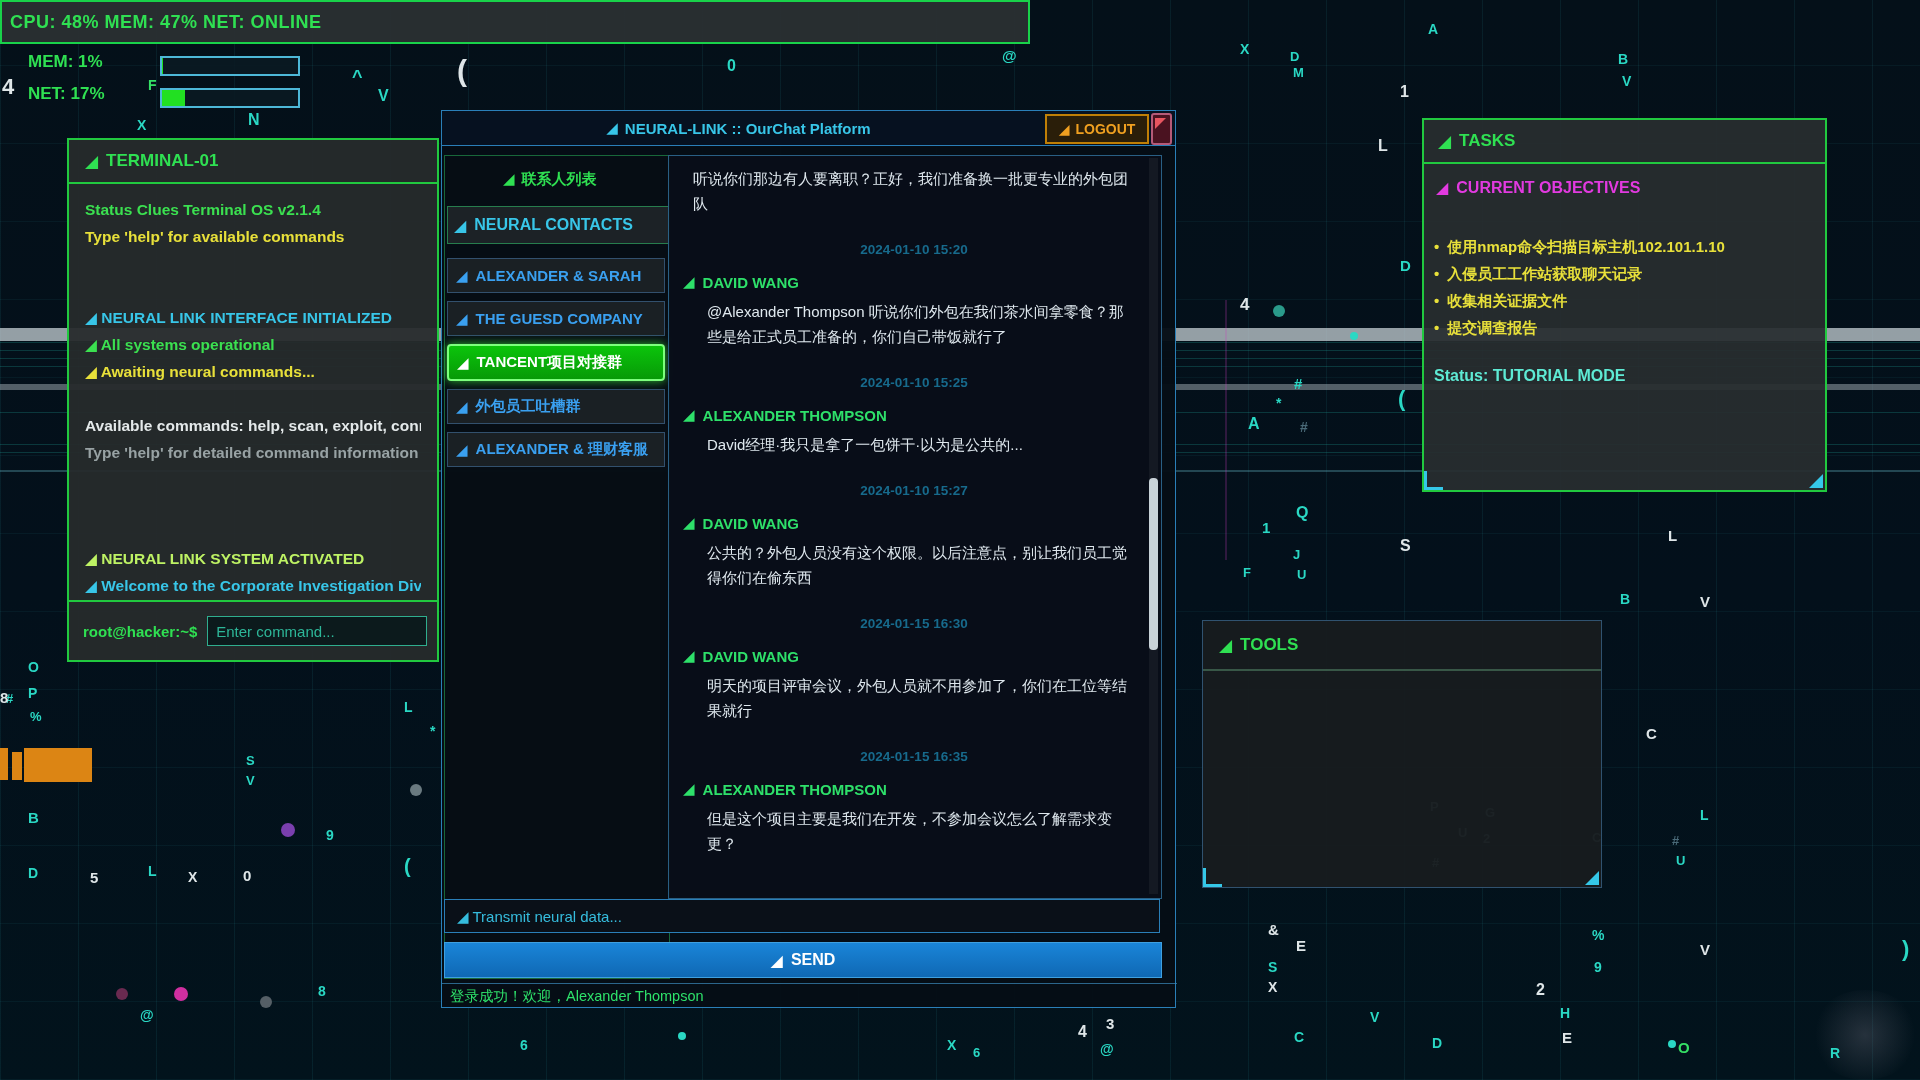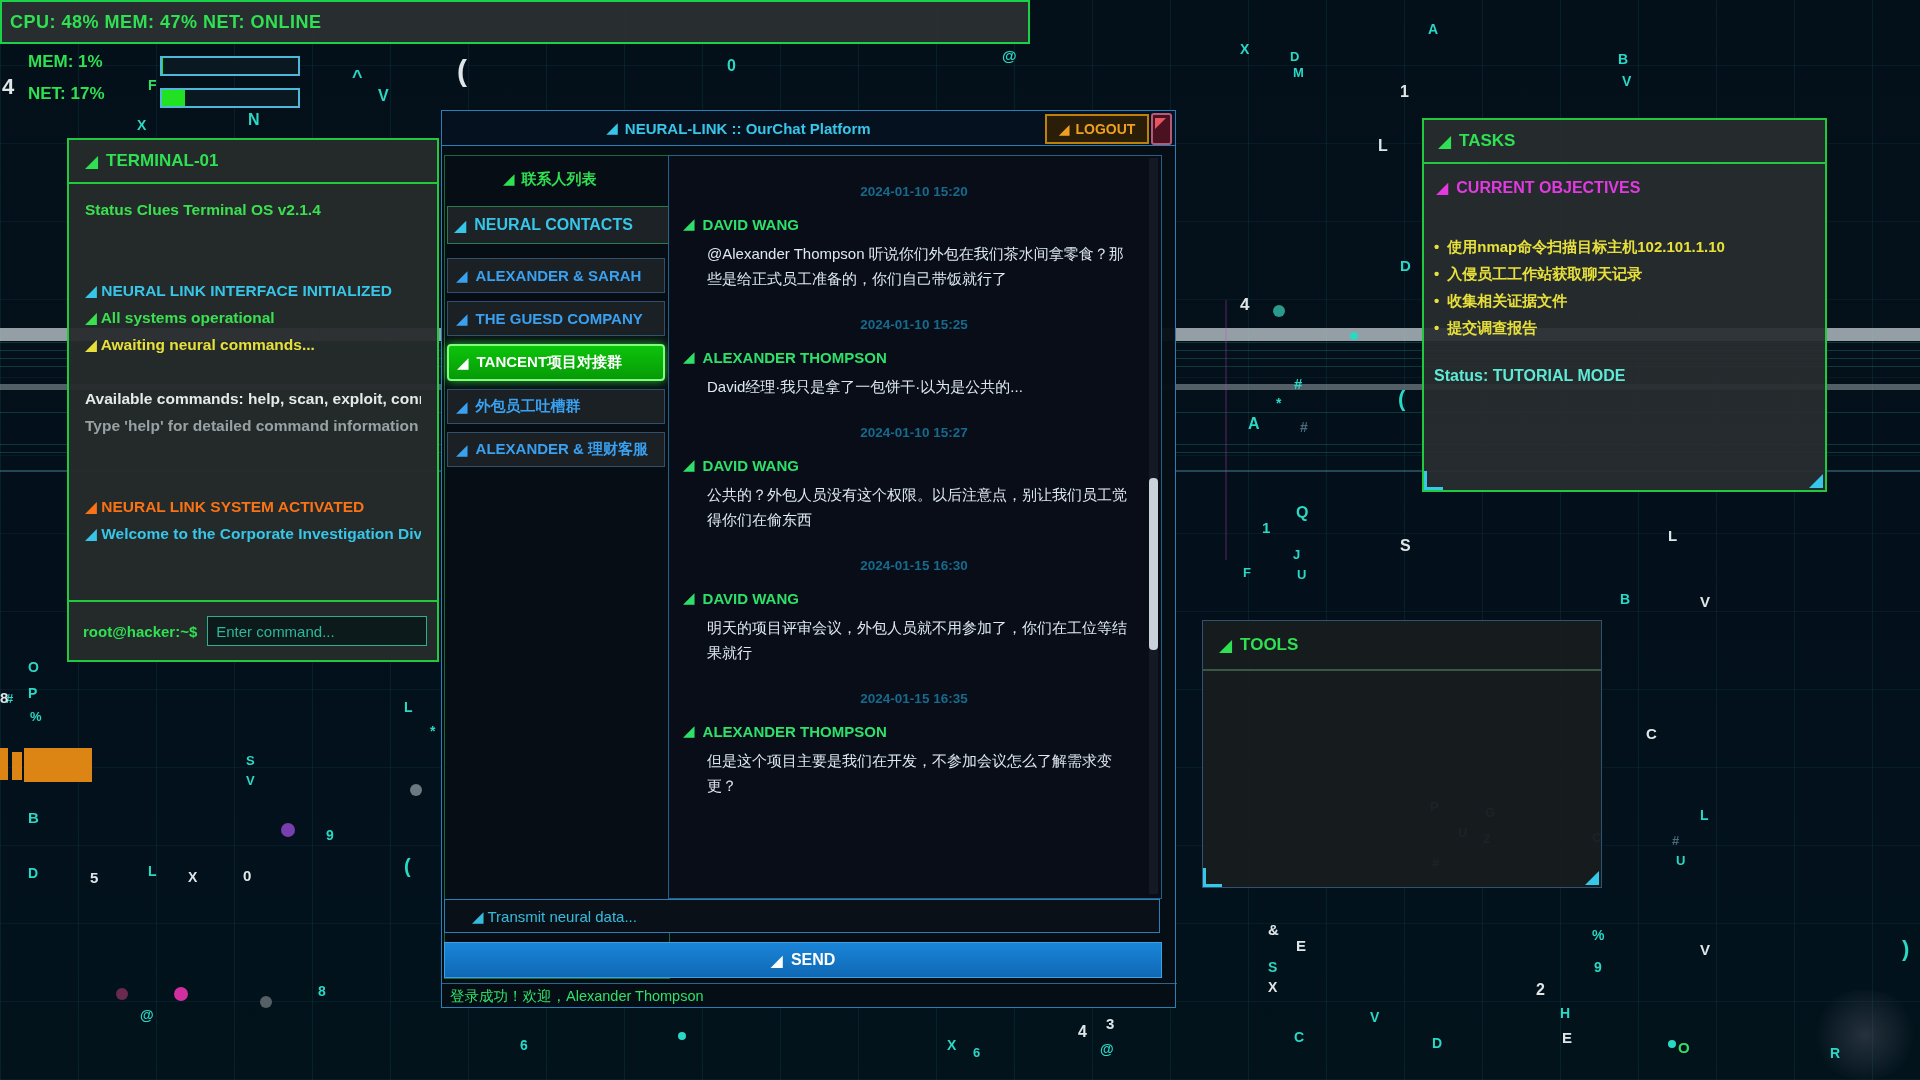--- a/index.html
+++ b/index.html
@@ -92,21 +92,21 @@
   .sender{color:#2ee06a;font-weight:bold;font-size:15px;margin-bottom:8px;
     display:flex;align-items:center;gap:8px;margin-left:-10px;}
   .msg-text{color:#dfe8ee;font-size:15px;line-height:25px;padding-left:14px;}
   .msg.noheader .msg-text{padding-left:0;}
   #msg-scrollbar{position:absolute;right:3px;top:2px;width:9px;height:736px;
     background:rgba(255,255,255,0.05);}
   #msg-scrollbar .thumb{position:absolute;left:0;top:320px;width:9px;height:172px;
     background:#c8d2d8;border-radius:4px;}
   
   #chat-input{position:absolute;left:2px;top:788px;width:716px;height:34px;box-sizing:border-box;
-    background:#0a1018;border:1px solid #2a7fb8;color:#38c6e8;font-size:15px;padding:0 27px;
+    background:#0a1018;border:1px solid #2a7fb8;color:#38c6e8;font-size:15px;padding:0 12px;
     outline:none;font-family:inherit;}
   #chat-input::placeholder{color:#38c6e8;opacity:0.95;}
   #send-btn{position:absolute;left:2px;top:831px;width:716px;height:34px;
     background:linear-gradient(180deg,#1a85d8,#0f68b4);border:1px solid #3fa0e0;color:#ffffff;
     font-weight:bold;font-size:16px;display:flex;align-items:center;justify-content:center;
     gap:8px;cursor:pointer;}
   #chat-status{position:absolute;left:0px;top:872px;width:735px;height:25px;
     border-top:1px solid rgba(60,140,190,0.7);color:#2ee06a;font-size:14.5px;font-weight:normal;
     display:flex;align-items:center;padding-left:8px;box-sizing:border-box;}
   
@@ -258,31 +258,32 @@
     <div class="meter-fill" id="net-fill" style="width: 17%;"></div>
   </div>
 
   <div id="terminal" class="panel">
     <div class="p-head">
       <span class="tri">◢</span>
       <span>TERMINAL-01</span>
     </div>
     <div id="term-body">
         <div class="term-line" style="color: rgb(59, 224, 80);">Status Clues Terminal OS v2.1.4</div>
+        <div class="term-line" style="color: rgb(232, 224, 58);">Type 'help' for available commands</div>
         <div class="term-line" style="color: rgb(255, 255, 255);">&nbsp;</div>
         <div class="term-line" style="color: rgb(255, 255, 255);">&nbsp;</div>
         <div class="term-line" style="color: rgb(56, 198, 232);">◢ NEURAL LINK INTERFACE INITIALIZED</div>
         <div class="term-line" style="color: rgb(59, 224, 80);">◢ All systems operational</div>
         <div class="term-line" style="color: rgb(232, 224, 58);">◢ Awaiting neural commands...</div>
         <div class="term-line" style="color: rgb(255, 255, 255);">&nbsp;</div>
         <div class="term-line" style="color: rgb(228, 233, 234);">Available commands: help, scan, exploit, conne</div>
         <div class="term-line" style="color: rgb(152, 162, 164);">Type 'help' for detailed command information</div>
         <div class="term-line" style="color: rgb(255, 255, 255);">&nbsp;</div>
         <div class="term-line" style="color: rgb(255, 255, 255);">&nbsp;</div>
-        <div class="term-line" style="color: #f97316;">◢ NEURAL LINK SYSTEM ACTIVATED</div>
+        <div class="term-line" style="color: #bef264; margin-top: 25px;">◢ NEURAL LINK SYSTEM ACTIVATED</div>
         <div class="term-line" style="color: rgb(56, 198, 232);">◢ Welcome to the Corporate Investigation Divis</div>
       </div>
     <div id="term-prompt">
       <span id="prompt-label">root@hacker:~$</span>
       <input id="term-input" type="text" placeholder="Enter command..." style="">
     </div>
   </div>
 
   <div id="chat" class="panel">
     <div id="chat-titlebar"></div>
@@ -329,20 +330,23 @@
             <span>ALEXANDER &amp; 理财客服</span>
           </div>
         </div>
       <div id="side-scroll">
         <div class="thumb"></div>
       </div>
     </div>
 
     <div id="messages-wrap">
       <div id="messages">
+          <div class="msg noheader">
+            <div class="msg-text">听说你们那边有人要离职？正好，我们准备换一批更专业的外包团队</div>
+          </div>
           <div class="ts">2024-01-10 15:20</div>
           <div class="msg">
             <div class="sender">
               <span class="tri">◢</span>
               <span>DAVID WANG</span>
             </div>
             <div class="msg-text">@Alexander Thompson 听说你们外包在我们茶水间拿零食？那些是给正式员工准备的，你们自己带饭就行了</div>
           </div>
           <div class="ts">2024-01-10 15:25</div>
           <div class="msg">

